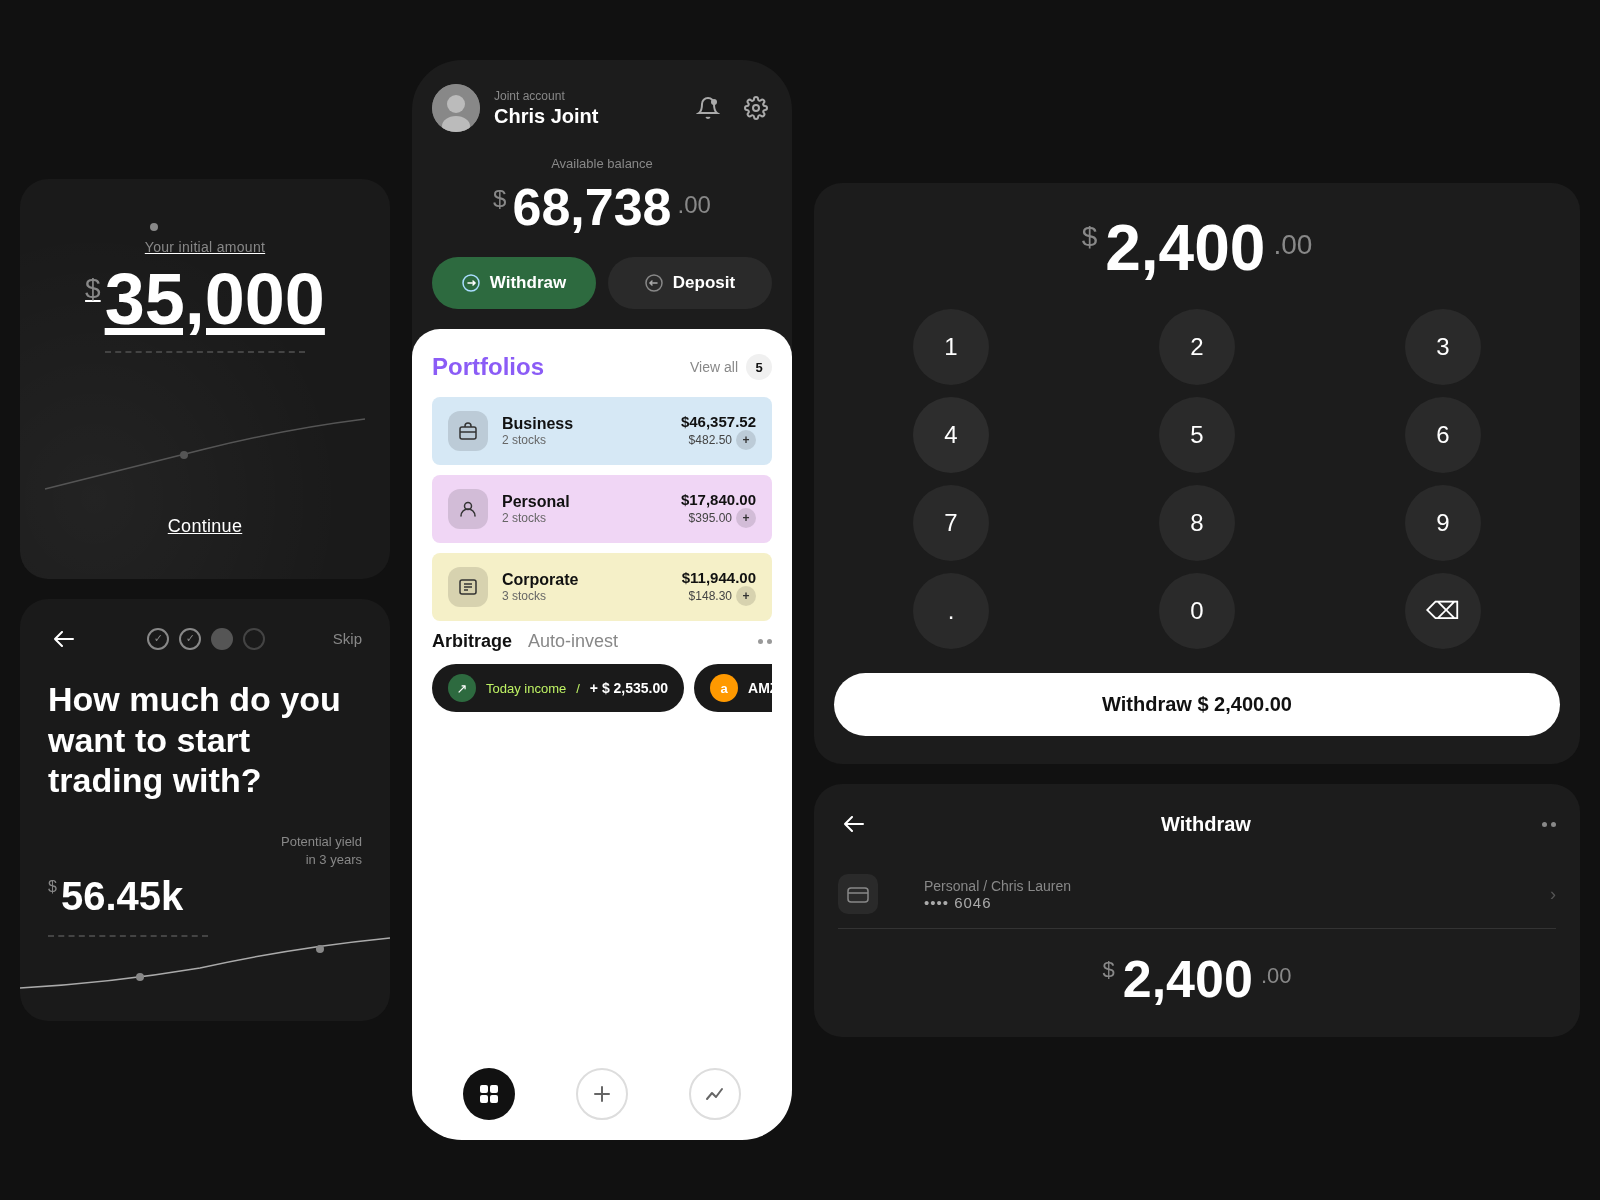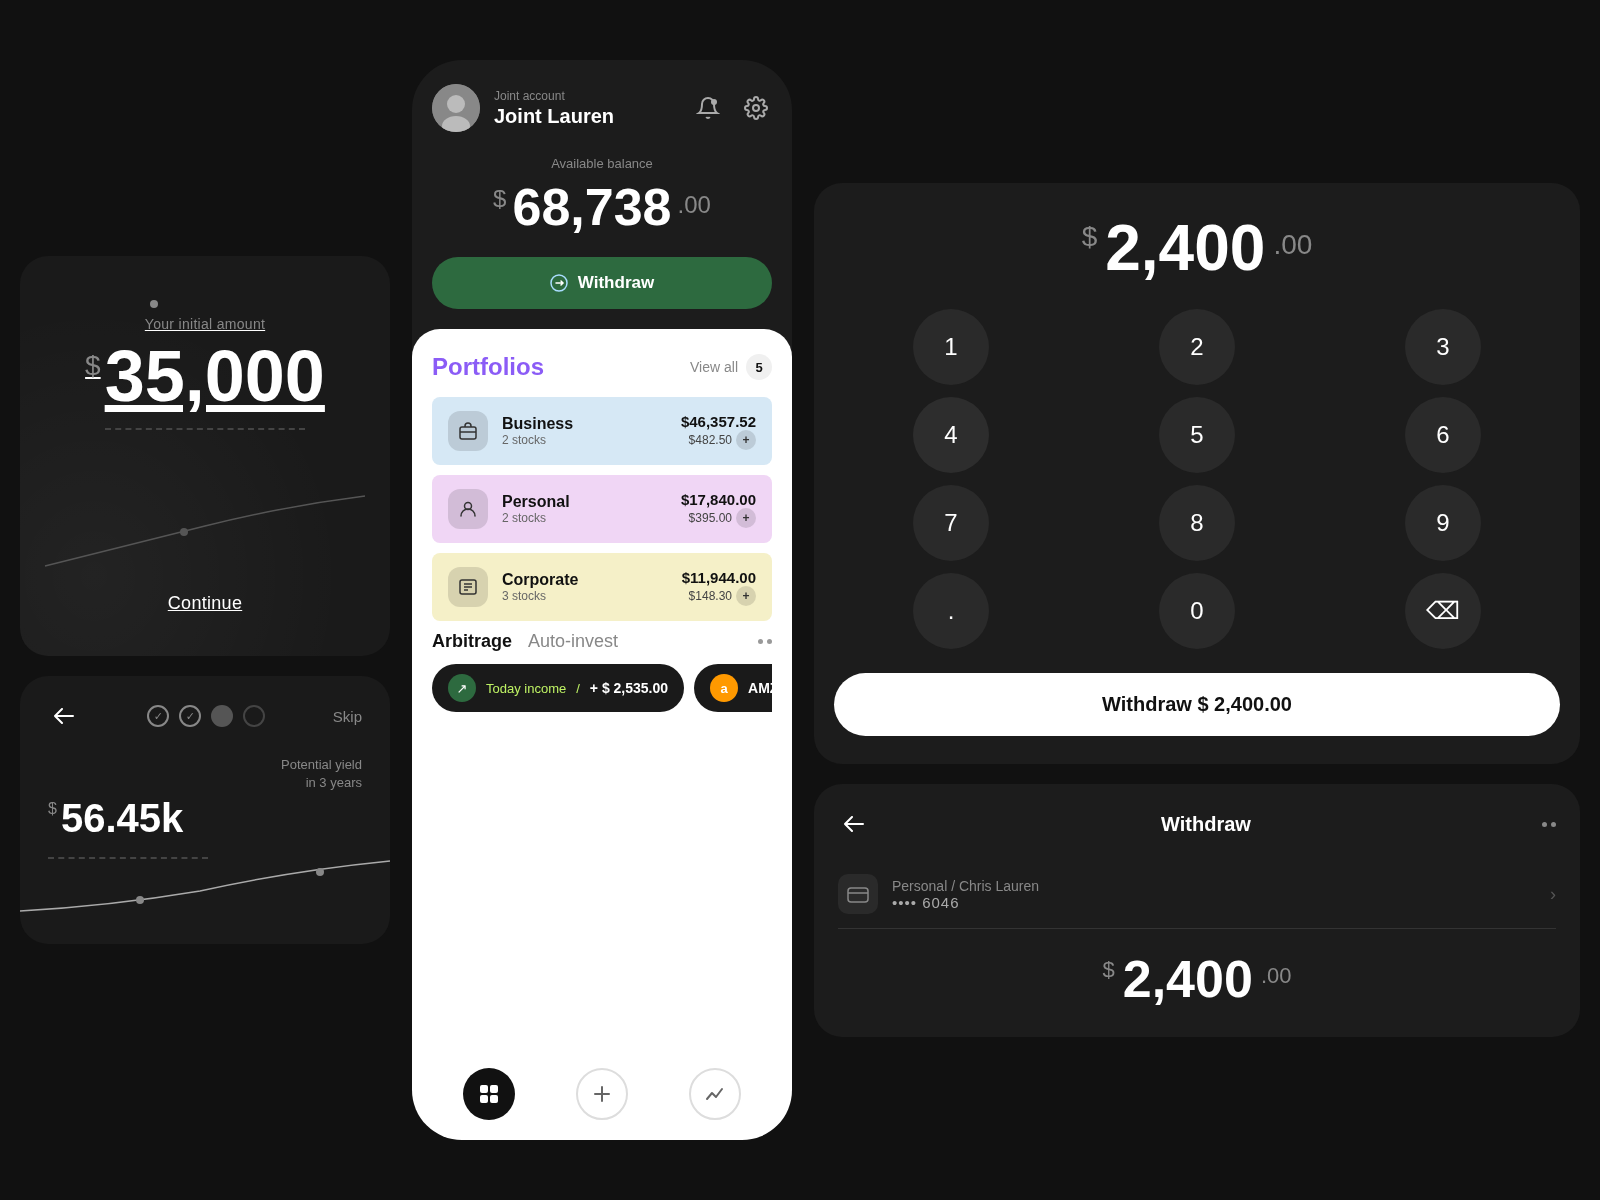--- a/index.html
+++ b/index.html
@@ -655,21 +655,21 @@
 
     .card-icon {
       width: 40px; height: 40px;
       background: #2a2a2a;
       border-radius: 10px;
       display: flex; align-items: center; justify-content: center;
       font-size: 18px;
       color: #888;
     }
 
-    .account-info { flex: 1; }
+    .account-info { flex: 1; margin-left: 32px; }
     .account-path {
       font-size: 14px;
       color: #888;
     }
     .account-number {
       font-size: 15px;
       color: #aaa;
       letter-spacing: 1px;
     }
 
@@ -740,20 +740,21 @@
         </div>
         <div class="step-indicators">
           <div class="step-check">✓</div>
           <div class="step-check">✓</div>
           <div class="step-active"></div>
           <div class="step-inactive"></div>
         </div>
         <button class="skip-btn">Skip</button>
       </div>
 
+      <div class="trading-question">How much do you want to start trading with?</div>
 
       <div class="yield-section">
         <div class="yield-label">
           <span>Potential yield</span><br>
           <span>in 3 years</span>
         </div>
         <div class="yield-amount">
           <span class="yield-dollar">$</span>
           <span class="yield-value">56.45k</span>
         </div>
@@ -773,21 +774,21 @@
       <div class="phone-header">
         <div class="avatar">
           <svg width="48" height="48" viewBox="0 0 48 48">
             <circle cx="24" cy="24" r="24" fill="#888"></circle>
             <circle cx="24" cy="20" r="9" fill="#bbb"></circle>
             <ellipse cx="24" cy="42" rx="14" ry="10" fill="#bbb"></ellipse>
           </svg>
         </div>
         <div class="header-info">
           <div class="account-type">Joint account</div>
-          <div class="account-name">Joint Lauren</div>
+          <div class="account-name">Chris Joint</div>
         </div>
         <div class="header-icons">
           <div class="header-icon">
             <svg width="24" height="24" viewBox="0 0 24 24" fill="none" stroke="#aaa" stroke-width="2">
               <path d="M18 8A6 6 0 0 0 6 8c0 7-3 9-3 9h18s-3-2-3-9"></path>
               <path d="M13.73 21a2 2 0 0 1-3.46 0"></path>
               <circle cx="18" cy="6" r="3" fill="#aaa" stroke="none"></circle>
             </svg>
           </div>
           <div class="header-icon">
@@ -808,20 +809,27 @@
         </div>
       </div>
 
       <div class="action-buttons">
         <button class="btn-withdraw">
           <svg width="18" height="18" viewBox="0 0 18 18" fill="none">
             <circle cx="9" cy="9" r="8" stroke="#adf" stroke-width="1.5"></circle>
             <path d="M6 9h6M11 7l2 2-2 2" stroke="white" stroke-width="1.5" stroke-linecap="round"></path>
           </svg>
           <span>Withdraw</span>
+        </button>
+        <button class="btn-deposit">
+          <svg width="18" height="18" viewBox="0 0 18 18" fill="none">
+            <circle cx="9" cy="9" r="8" stroke="#888" stroke-width="1.5"></circle>
+            <path d="M12 9H6M7 7L5 9l2 2" stroke="#aaa" stroke-width="1.5" stroke-linecap="round"></path>
+          </svg>
+          <span>Deposit</span>
         </button>
       </div>
 
       <div class="portfolios-section">
         <div class="portfolios-header">
           <span class="portfolios-title">Portfolios</span>
           <div class="view-all">
             <span>View all</span>
             <div class="view-all-badge">5</div>
           </div>

